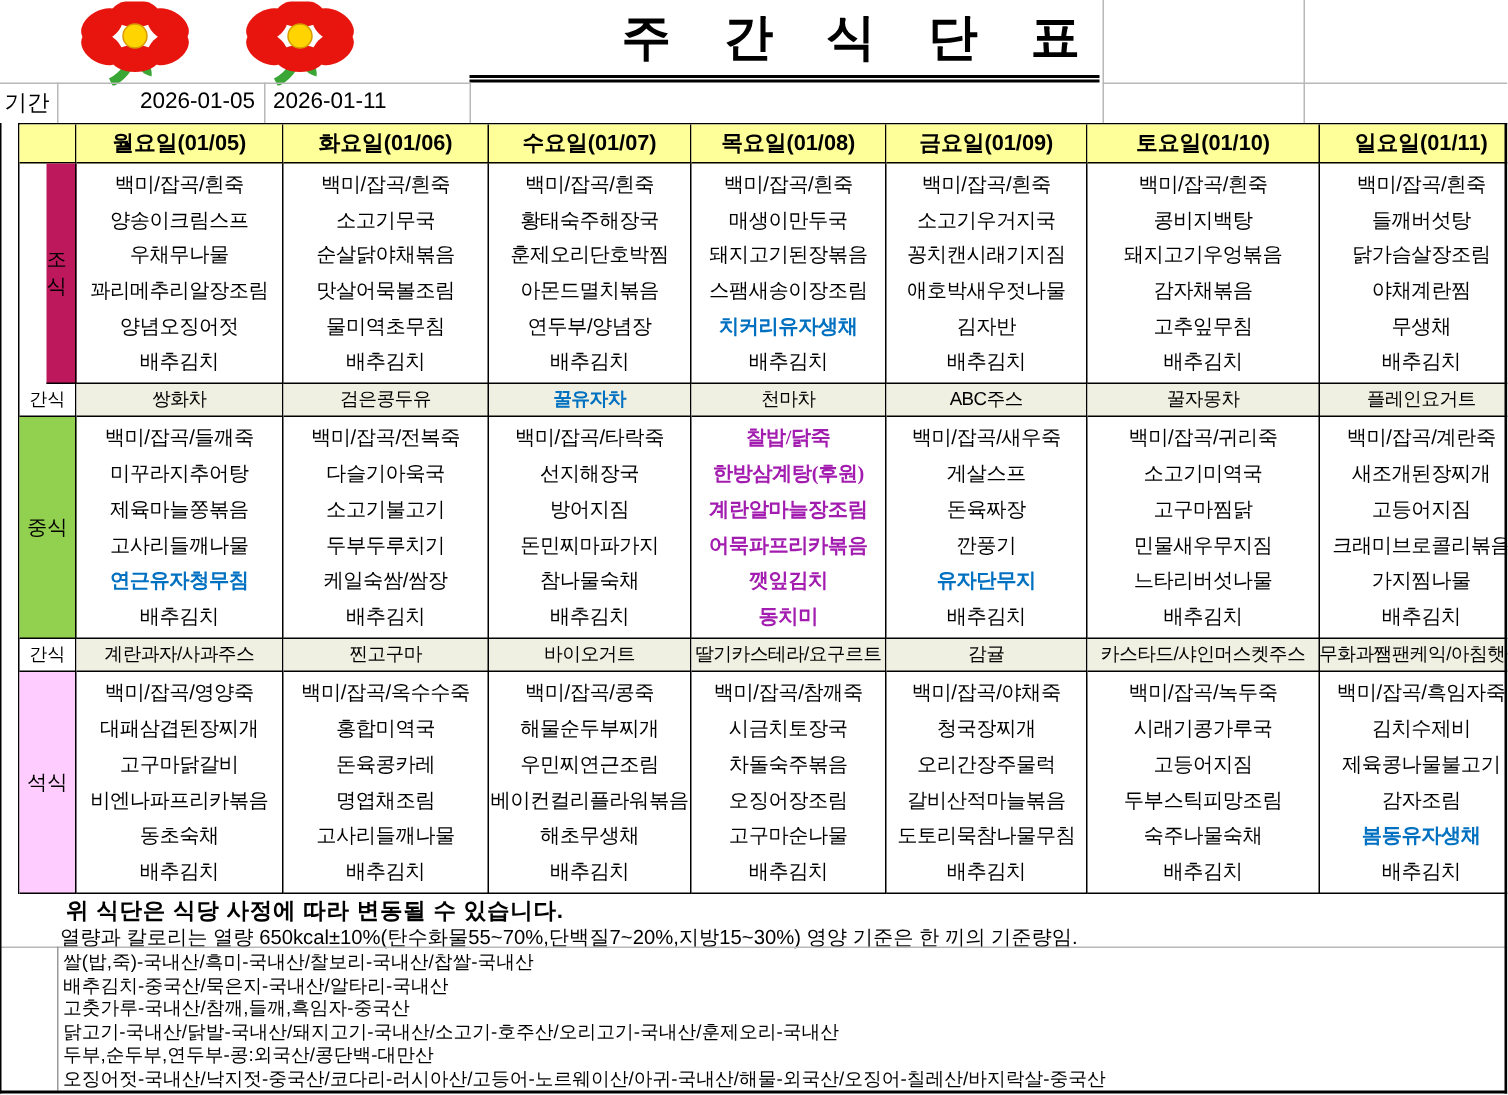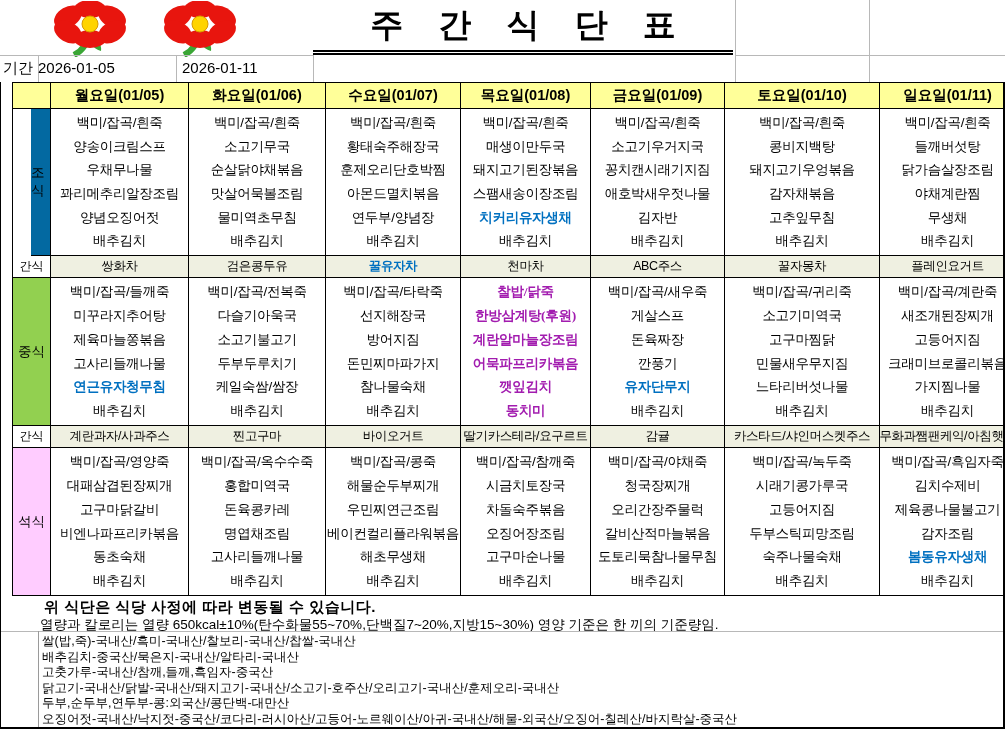--- a/index.html
+++ b/index.html
@@ -3,25 +3,25 @@
 <meta charset="utf-8">
 <style>
   html,body{margin:0;padding:0;background:#fff;}
   body{font-family:"Liberation Sans","DejaVu Sans",sans-serif;color:#000;}
   .sheet{position:relative;width:1005px;height:730px;background:#fff;overflow:hidden;}
 
   
   .topband{position:absolute;left:0;top:0;width:1005px;height:82px;}
   .flowers{position:absolute;left:30px;top:1px;width:230px;height:56px;}
   .title-cell{position:absolute;left:313px;top:0;width:420px;height:50px;
-    border-bottom:5px double #000;display:flex;align-items:center;justify-content:center;}
+    border-bottom:5px double #000;display:flex;align-items:center;justify-content:flex-end;}
   .title-text{font-size:33px;font-weight:bold;letter-spacing:13px;white-space:nowrap;padding-left:13px;}
   .gline{position:absolute;background:#b8b8b8;}
   .period-label{position:absolute;left:3px;top:59px;font-size:15px;}
-  .period-start{position:absolute;left:38px;top:59px;width:132px;font-size:15px;}
+  .period-start{position:absolute;left:38px;top:59px;width:132px;font-size:15px;text-align:right;}
   .period-end{position:absolute;left:182px;top:59px;font-size:15px;text-align:right;}
 
   
   #menu-grid{position:absolute;left:12px;top:82px;width:1005px;
     display:grid;grid-template-columns:38px 138px 137px 135px 130px 134px 155px 136px;
     grid-template-rows:26px 147px 22px 148px 22px 148px;
     border-top:1px solid #000;border-left:1px solid #000;box-sizing:border-box;}
   .cell{border-right:1px solid #000;border-bottom:1px solid #000;box-sizing:border-box;
     display:flex;align-items:center;justify-content:center;overflow:hidden;}
   .day-header{background:#ffff99;font-weight:bold;font-size:14.5px;white-space:nowrap;}
@@ -93,21 +93,21 @@
 
   <div id="menu-grid">
       <div class="cell day-header"></div>
       <div class="cell day-header">월요일(01/05)</div>
       <div class="cell day-header">화요일(01/06)</div>
       <div class="cell day-header">수요일(01/07)</div>
       <div class="cell day-header">목요일(01/08)</div>
       <div class="cell day-header">금요일(01/09)</div>
       <div class="cell day-header">토요일(01/10)</div>
       <div class="cell day-header">일요일(01/11)</div>
-      <div class="cell row-label" style="background: #0369a1; margin-left: 18px;">조식</div>
+      <div class="cell row-label" style="background: #be185d; margin-left: 18px;">조식</div>
       <div class="cell meal-cell">
         <div class="menu-item">백미/잡곡/흰죽</div>
         <div class="menu-item">양송이크림스프</div>
         <div class="menu-item">우채무나물</div>
         <div class="menu-item">꽈리메추리알장조림</div>
         <div class="menu-item">양념오징어젓</div>
         <div class="menu-item">배추김치</div>
       </div>
       <div class="cell meal-cell">
         <div class="menu-item">백미/잡곡/흰죽</div>

